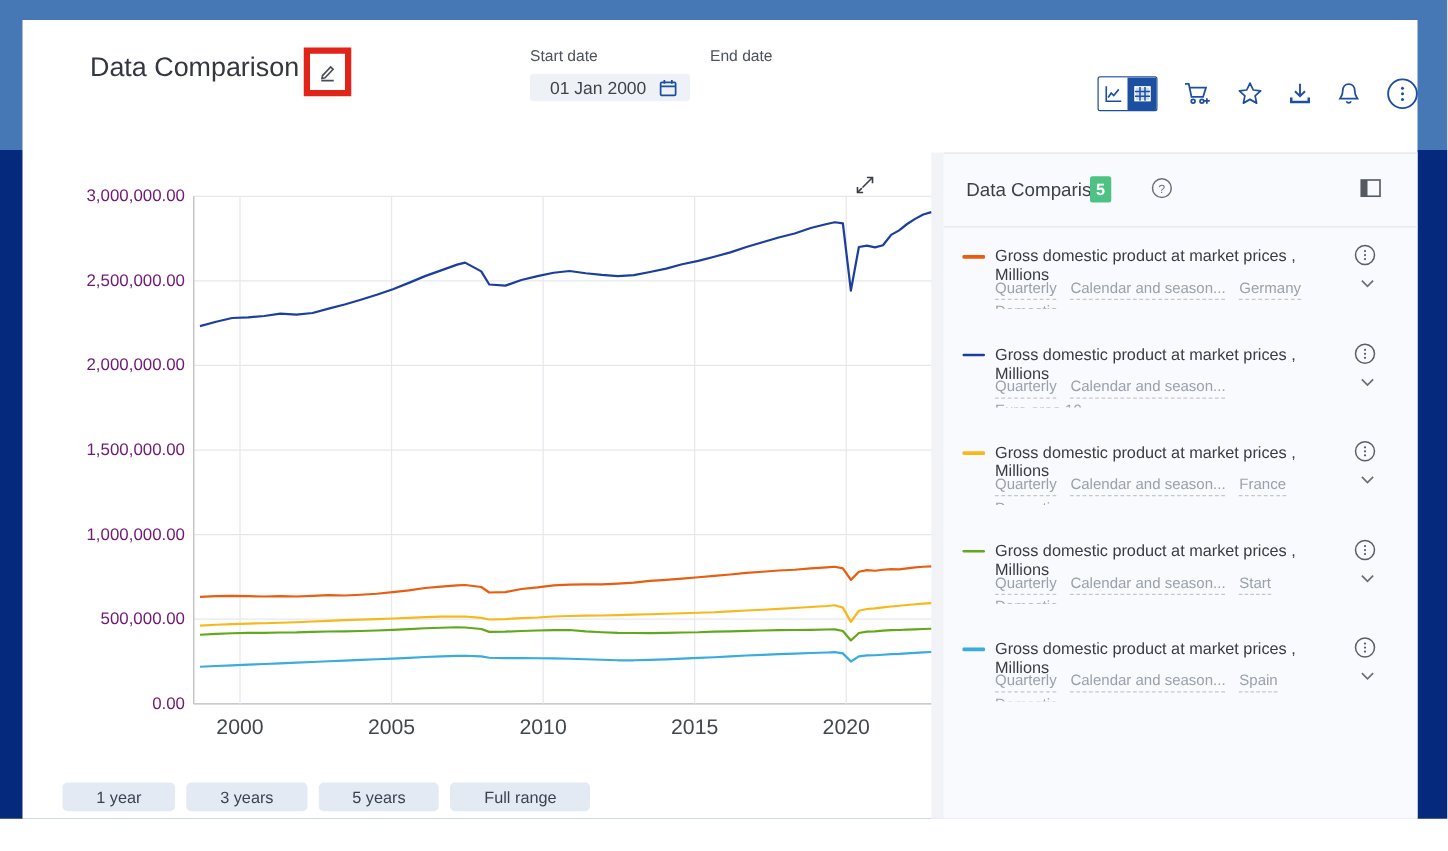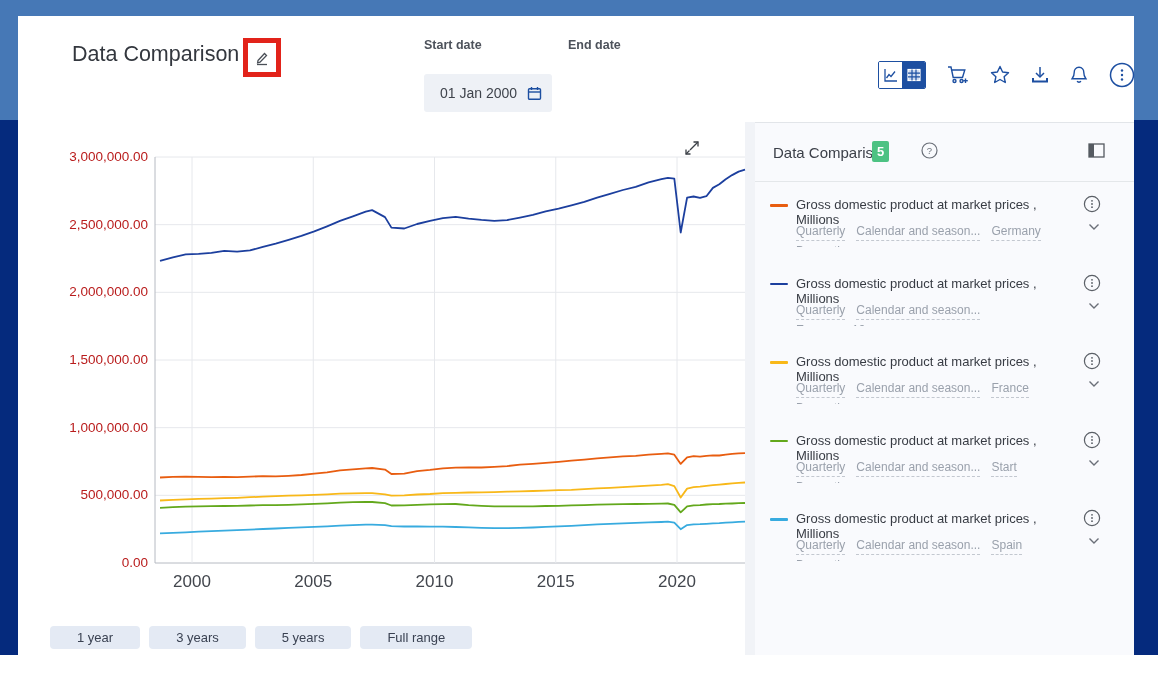--- a/index.html
+++ b/index.html
@@ -10,35 +10,35 @@
   .band-navy  { position:absolute; left:0; top:120px; width:1158px; height:535px; background:#052a7d; }
   .sheet { position:absolute; left:18px; top:16px; width:1116px; height:639px; background:#ffffff; }
   .abs { position:absolute; }
   .z3 { z-index:3; }
 
   
   .page-title { left:72px; top:42px; font-size:21.5px; color:#33373e; z-index:3; }
   .edit-box { left:243px; top:38px; width:38px; height:39px; border:5px solid #e2231a;
               display:flex; align-items:center; justify-content:center; z-index:4; background:#fff; }
   .date-group { z-index:3; }
-  .date-label { font-size:12.5px; color:#4d525b; margin-bottom:22px;font-weight:bold; }
-  .date-field { width:128px; height:38px; background:#eef1f6; border-radius:3px; display:flex;
+  .date-label { font-size:12.5px; color:#4d525b; margin-bottom:7px; }
+  .date-field { width:128px; height:22px; background:#eef1f6; border-radius:3px; display:flex;
                 align-items:center; justify-content:space-between; padding:0 10px 0 16px; cursor:pointer; }
   .date-value { font-size:14px; color:#3f444c; }
 
   .toolbar { left:878px; top:60px; height:30px; display:flex; align-items:center; gap:21px; z-index:3; }
   .toggle { display:flex; border:1px solid #1d4fa1; border-radius:2px; overflow:hidden; }
   .toggle-seg { width:23px; height:26px; display:flex; align-items:center; justify-content:center; cursor:pointer; }
   .toggle-chart { background:#ffffff; }
   .toggle-table { background:#1d4fa1; }
   .icon-btn { display:flex; align-items:center; justify-content:center; cursor:pointer; }
 
   
   .expand-btn { left:683px; top:139px; width:18px; height:18px; z-index:3; cursor:pointer; }
-  .ytick { position:absolute; left:28px; width:120px; text-align:right; font-size:13.5px; color:#b91c1c; z-index:3; }
+  .ytick { position:absolute; left:28px; width:120px; text-align:right; font-size:13.5px; color:#701a75; z-index:3; }
   .xtick { position:absolute; top:572px; width:60px; text-align:center; font-size:17px; color:#42464d; z-index:3; }
   .range-bar { left:50px; top:626px; display:flex; gap:9px; z-index:3; }
   .range-btn { background:#e4eaf4; border-radius:4px; font-size:13px; color:#3a4252;
                padding:4px 27px; cursor:pointer; white-space:nowrap; }
 
   
   .gap-strip { left:745px; top:122px; width:10px; height:533px; background:#f1f3f7; z-index:2; }
   .panel { left:755px; top:122px; width:379px; height:533px; background:#f9fafd;
            border-top:1px solid #e2e5e9; z-index:3; }
   .panel-header { position:absolute; left:0; top:0; width:100%; height:58px; }

